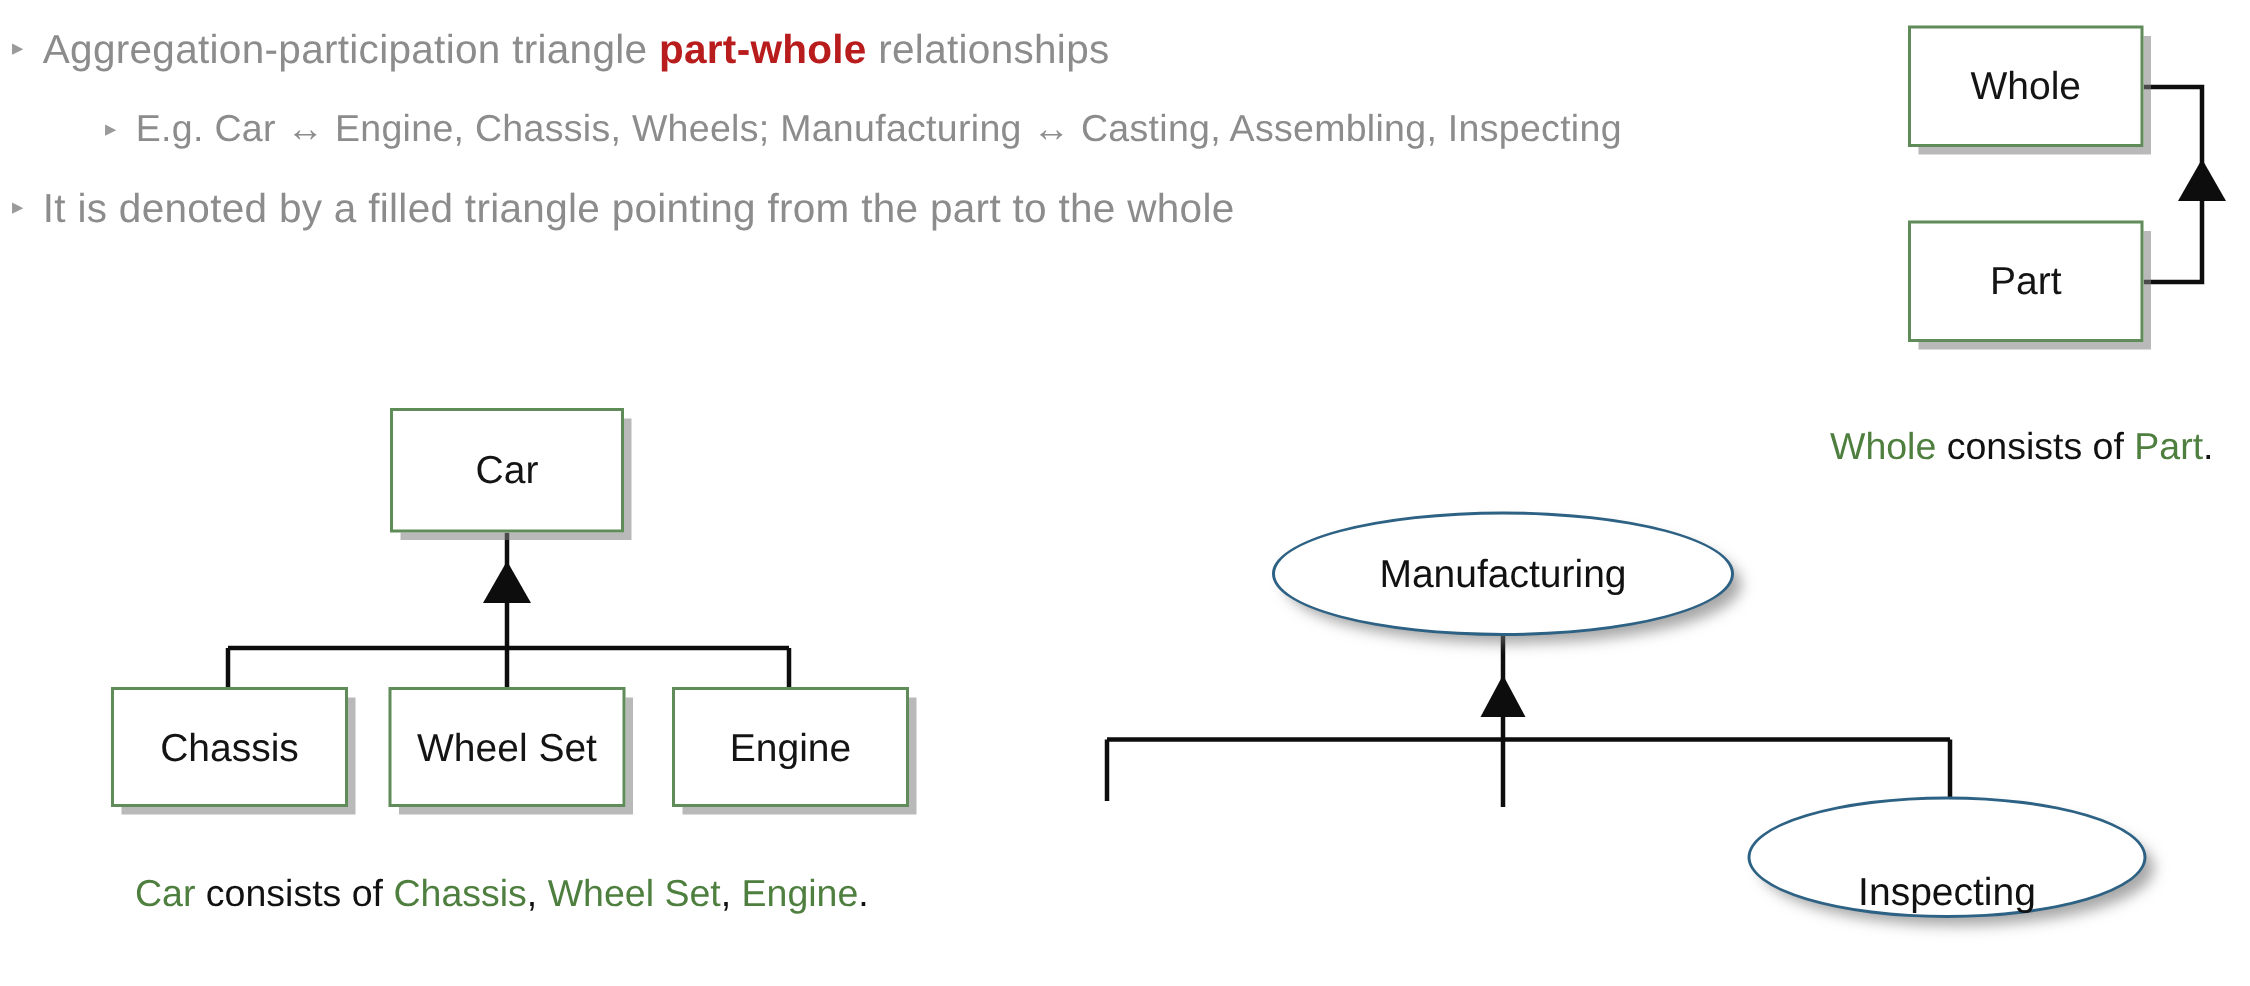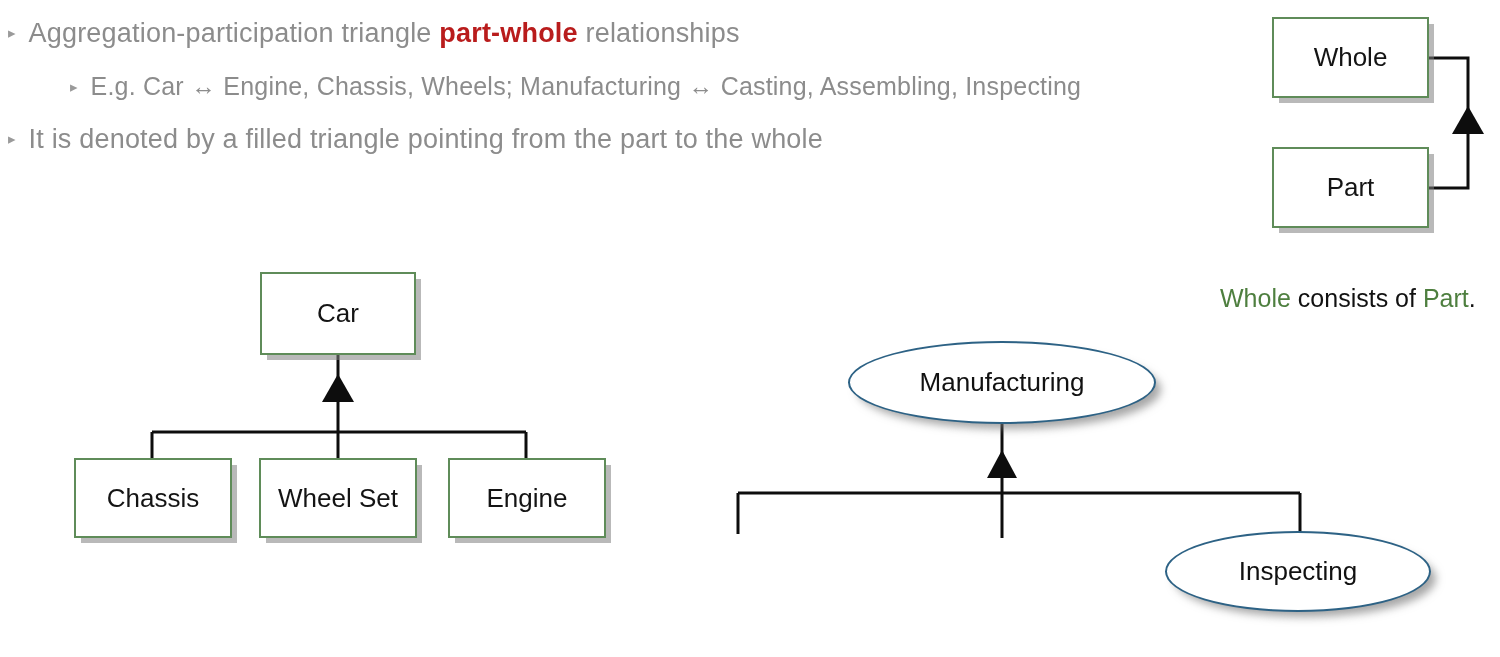--- a/index.html
+++ b/index.html
@@ -175,20 +175,21 @@
   </div>
 
   <div class="node-box" style="left:259px;top:458px;width:158px;height:80px;">
     <span class="lbl">Wheel Set</span>
   </div>
 
   <div class="node-box" style="left:448px;top:458px;width:158px;height:80px;">
     <span class="lbl">Engine</span>
   </div>
 
+  <div class="caption" style="left:90px;top:582px;"><span class="ent">Car</span><span> consists of </span><span class="ent">Chassis</span><span>, </span><span class="ent">Wheel Set</span><span>, </span><span class="ent">Engine</span><span>.</span></div>
 </div>
 
 <div class="diagram" id="dg-mfg" style="left:0;top:0;width:1500px;height:546px;">
 
   <svg class="wires" width="1500" height="657">
 
     <path class="wire" d="M 1002 422 L 1002 456"></path>
     <polygon class="tri" points="1002,450 987,478 1017,478"></polygon>
 
     <path class="wire" d="M 1002 477 L 1002 538"></path>
@@ -198,16 +199,16 @@
     <path class="wire" d="M 738 493 L 738 534"></path>
     <path class="wire" d="M 1300 493 L 1300 534"></path>
   </svg>
 
   <div class="node-ellipse" style="left:848px;top:341px;width:308px;height:83px;">
     <span class="lbl">Manufacturing</span>
   </div>
 
 
 
-  <div class="node-ellipse" style="left:1165px;top:531px;width:266px;height:81px;">
+  <div class="node-ellipse" style="left:1165px;top:531px;width:266px;height:81px;align-items:flex-end;">
     <span class="lbl">Inspecting</span>
   </div>
 </div>
 
 </body></html>

